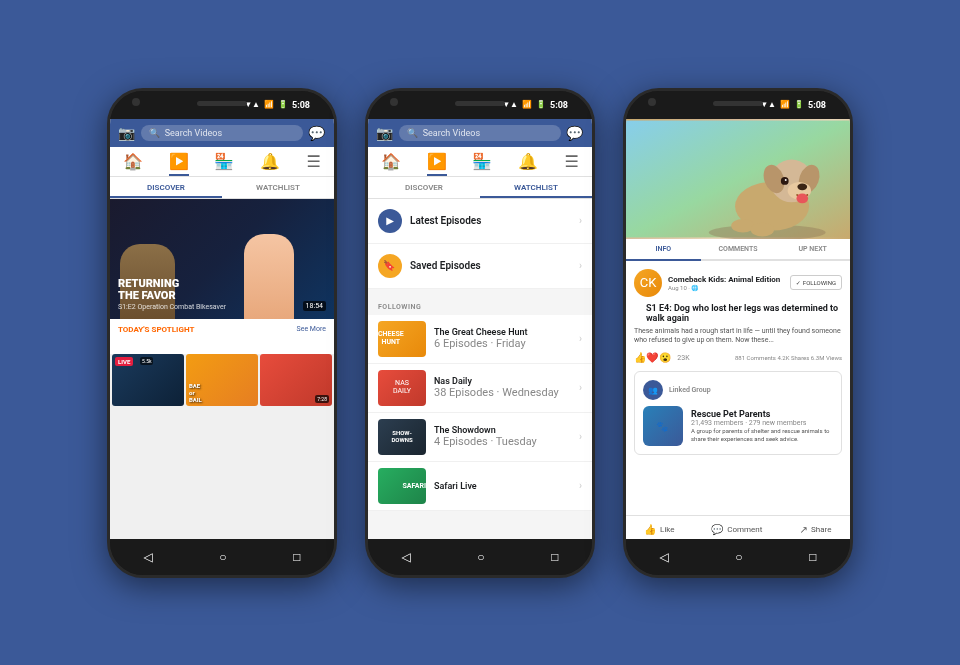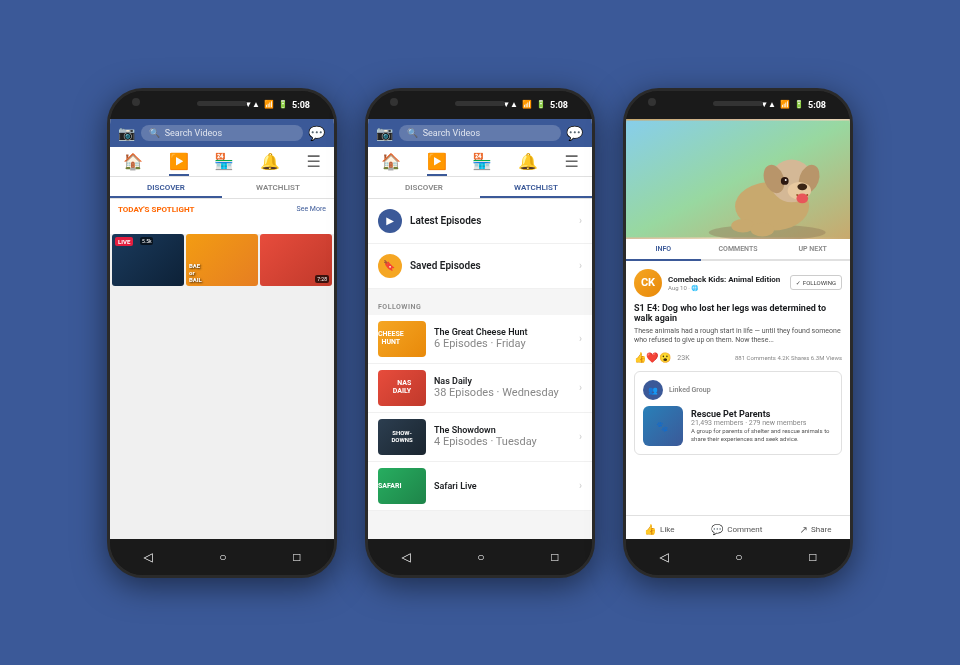--- a/index.html
+++ b/index.html
@@ -437,20 +437,21 @@
       display: flex;
       align-items: center;
       gap: 2px;
     }
 
     .episode-title {
       font-size: 9px;
       font-weight: 700;
       color: #1c1e21;
       margin-bottom: 4px;
+      margin-left: 12px;
     }
     .episode-desc {
       font-size: 7px;
       color: #555;
       line-height: 1.4;
       margin-bottom: 6px;
     }
 
     .reactions-row {
       display: flex;
@@ -579,20 +580,30 @@
       <div class="nav-icon-item">🏪</div>
       <div class="nav-icon-item">🔔</div>
       <div class="nav-icon-item">☰</div>
     </div>
 
     <div class="fb-tabs">
       <div class="fb-tab active">DISCOVER</div>
       <div class="fb-tab">WATCHLIST</div>
     </div>
 
+    <div class="hero-video">
+      <div class="hero-video-bg"></div>
+      <div class="hero-figure-left"></div>
+      <div class="hero-figure-right"></div>
+      <div class="hero-text">
+        <div class="hero-title">RETURNING<br>THE FAVOR</div>
+        <div class="hero-subtitle">S1:E2 Operation Combat Bikesaver</div>
+      </div>
+      <div class="hero-duration">18:54</div>
+    </div>
 
     <div class="spotlight-header">
       <span class="spotlight-title">TODAY'S SPOTLIGHT</span>
       <span class="spotlight-see-more">See More</span>
     </div>
     <div class="spotlight-grid">
       <div class="spotlight-thumb thumb-mlb">
         <span class="thumb-live-badge">LIVE</span>
         <span class="thumb-count">5.5k</span>
       </div>
@@ -676,21 +687,21 @@
           <div class="show-name">The Great Cheese Hunt</div>
           <div class="show-meta">
             <span>6 Episodes</span> · <span>Friday</span>
           </div>
         </div>
         <span class="show-chevron">›</span>
       </div>
 
       <div class="show-row">
         <div class="show-thumb thumb-nas" style="display:flex;align-items:center;justify-content:center;">
-          <span style="font-size:7px;color:white;font-weight:bold;text-align:right;line-height:1.1;">NAS<br>DAILY</span>
+          <span style="font-size:7px;color:white;font-weight:normal;text-align:center;line-height:1.1;">NAS<br>DAILY</span>
         </div>
         <div class="show-info">
           <div class="show-name">Nas Daily</div>
           <div class="show-meta">
             <span>38 Episodes</span> · <span>Wednesday</span>
           </div>
         </div>
         <span class="show-chevron">›</span>
       </div>
 
@@ -701,21 +712,21 @@
         <div class="show-info">
           <div class="show-name">The Showdown</div>
           <div class="show-meta">
             <span>4 Episodes</span> · <span>Tuesday</span>
           </div>
         </div>
         <span class="show-chevron">›</span>
       </div>
 
       <div class="show-row">
-        <div class="show-thumb thumb-safari" style="display:flex;align-items:center;justify-content:flex-start;">
+        <div class="show-thumb thumb-safari" style="display:flex;align-items:center;justify-content:flex-end;">
           <span style="font-size:7px;color:white;font-weight:bold;text-align:center;">SAFARI</span>
         </div>
         <div class="show-info">
           <div class="show-name">Safari Live</div>
         </div>
         <span class="show-chevron">›</span>
       </div>
     </div>
   </div>
   <div class="phone-home-bar">
@@ -779,21 +790,21 @@
     <div class="detail-tabs">
       <div class="detail-tab active">INFO</div>
       <div class="detail-tab">COMMENTS</div>
       <div class="detail-tab">UP NEXT</div>
     </div>
 
     <div class="detail-content">
 
       <div class="show-header-row">
         <div class="show-avatar">
-          <span style="font-size:11px;color:white;font-weight:bold;text-align:center;line-height:1;">CK</span>
+          <span style="font-size:13px;color:white;font-weight:normal;text-align:center;line-height:1;">CK</span>
         </div>
         <div class="show-header-info">
           <div class="show-header-name">Comeback Kids: Animal Edition</div>
           <div class="show-header-meta">
             <span>Aug 10</span> · 🌐
           </div>
         </div>
         <div class="following-btn">
           <span>✓</span>
           <span>FOLLOWING</span>

